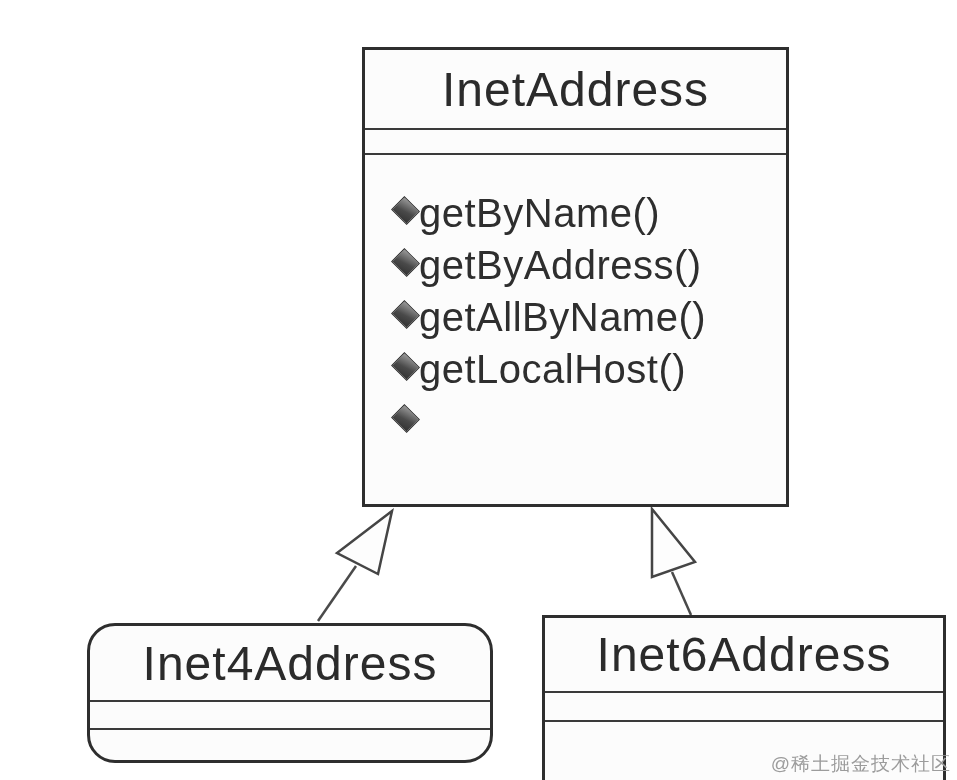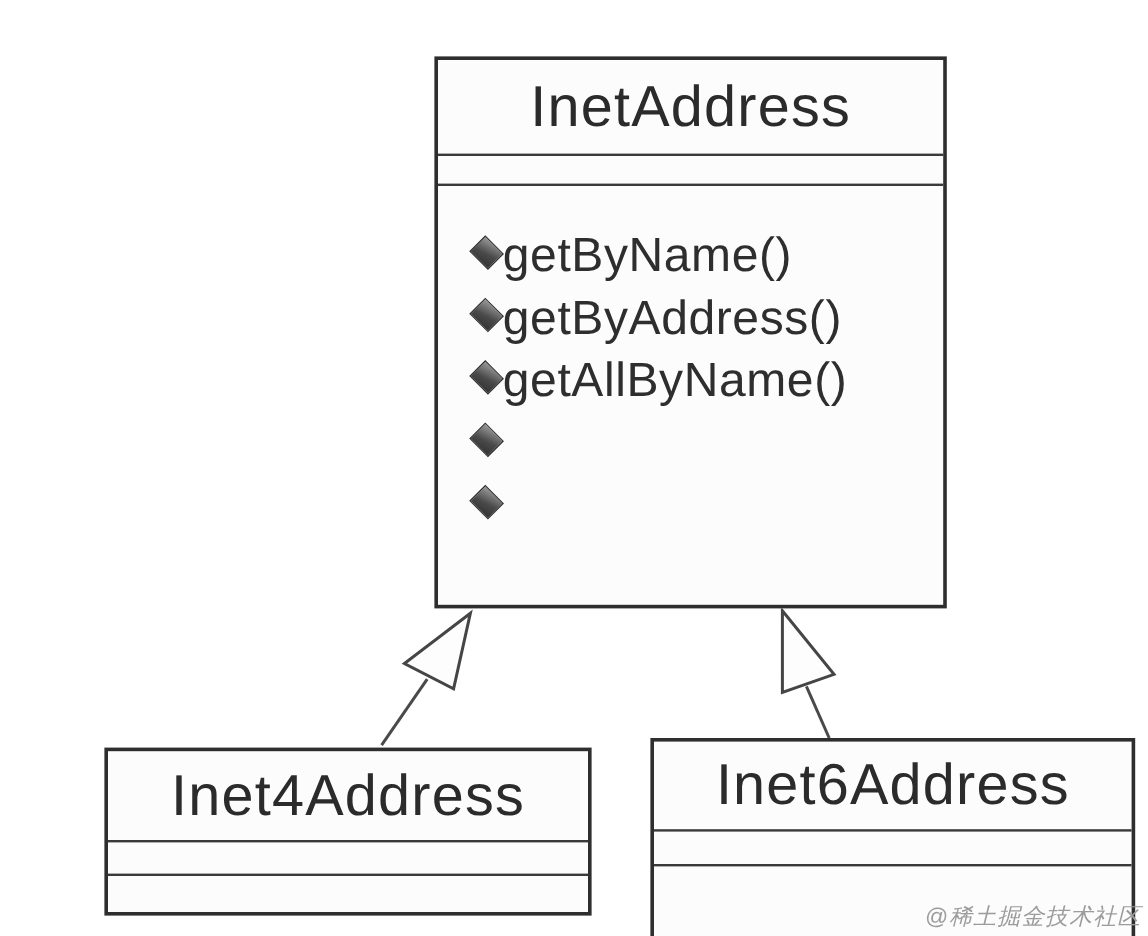--- a/index.html
+++ b/index.html
@@ -66,37 +66,36 @@
     display: inline-block;
     width: 19px;
     height: 19px;
     margin: 0 3px 6px 0;
     background: linear-gradient(160deg, #9a9a9a 0%, #4a4a4a 55%, #333333 100%);
     border: 1px solid #2e2e2e;
     transform: rotate(45deg) scale(1.05, 0.9);
     flex: 0 0 auto;
   }
   
-  .box-inet4 { left: 63px; top: 623px; width: 406px; height: 140px; }
+  .box-inet4 { left: 63px; top: 623px; width: 406px; height: 140px; border-radius: 28px; }
   .box-inet4 .title-compartment { height: 76px; }
   .box-inet4 .mid-compartment { height: 28px; }
   .box-inet6 { left: 518px; top: 615px; width: 404px; height: 171px; }
   .box-inet6 .title-compartment { height: 75px; }
   .box-inet6 .mid-compartment { height: 29px; }
   .empty-compartment { width: 100%; }
 
   .watermark {
     position: absolute;
     right: 6px;
     bottom: 3px;
     font-size: 19px;
     color: #9c9c9c;
     letter-spacing: 1px;
     white-space: nowrap;
-    font-style: italic;
   }
 </style>
 </head>
 <body>
 
 <div class="canvas">
 
   <svg class="connectors" width="957" height="780" viewBox="0 0 957 780" xmlns="http://www.w3.org/2000/svg">
     <g stroke="#4a4a4a" stroke-width="2.5" fill="none">
       <line x1="318" y1="621" x2="356" y2="566"></line>
@@ -119,20 +118,21 @@
       <div class="method-item">
         <span class="diamond-icon"></span>
         <span>getByAddress()</span>
       </div>
       <div class="method-item">
         <span class="diamond-icon"></span>
         <span>getAllByName()</span>
       </div>
       <div class="method-item">
         <span class="diamond-icon"></span>
+        <span>getLocalHost()</span>
       </div>
       <div class="method-item">
         <span class="diamond-icon"></span>
       </div>
     </div>
   </div>
 
   <div class="uml-class box-inet4">
     <div class="compartment title-compartment with-divider">Inet4Address</div>
     <div class="compartment mid-compartment with-divider empty-compartment"></div>

